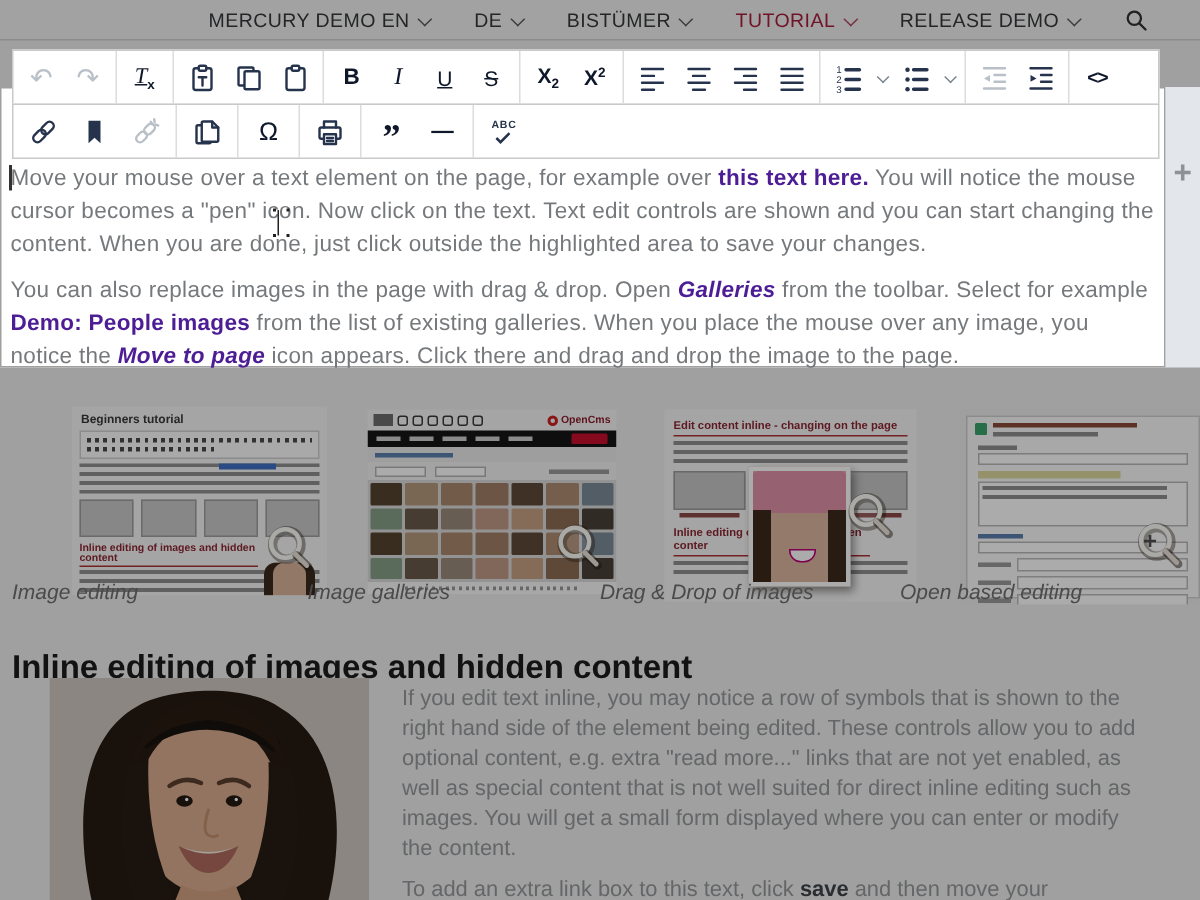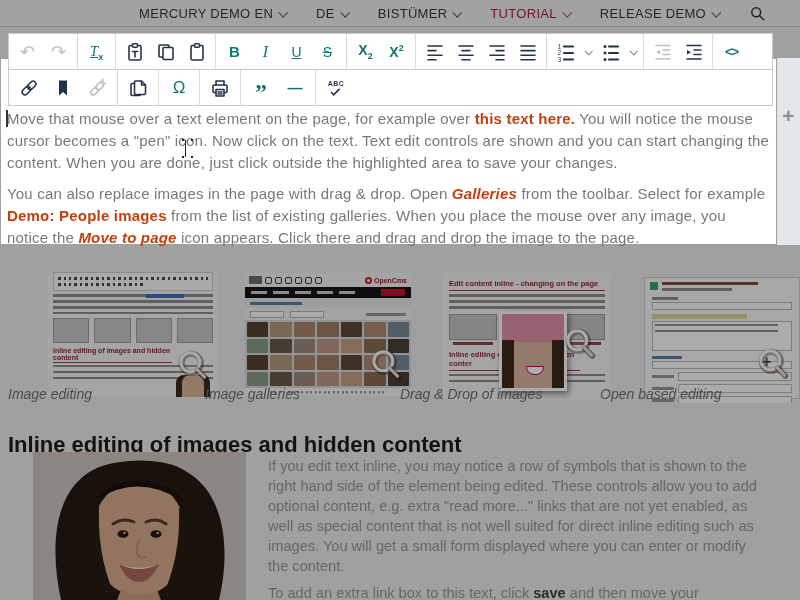--- a/index.html
+++ b/index.html
@@ -20,21 +20,21 @@
        border-bottom:1.5px solid currentColor;transform:rotate(45deg) translateY(-1px)}
   .nav-chev{opacity:.8}
   .search-svg{width:17px;height:17px}
 
   
   #region{position:absolute;left:0;top:58px;width:777px;height:187px;background:#fff;
        border:1px solid #9f9f9f;box-sizing:border-box;z-index:60}
   #region .content{position:absolute;left:0;right:0;top:49px;padding:0 6px;
        font-size:15px;line-height:22px;letter-spacing:.2px;color:#76797c}
   #region p{margin:0 0 9px}
-  .rt-b{font-weight:bold;color:#c2410c}
+  .rt-b{font-weight:bold;color:#4c1d95}
   .rt-i{font-style:italic}
   #caret{position:absolute;left:5px;top:51px;width:1.5px;height:17px;background:#333}
 
   
   #plus-strip{position:absolute;left:777px;top:58px;width:23px;height:187px;
        background:#e3e6ea;z-index:60}
   #plus-strip .plus{display:block;text-align:center;margin-top:48px;font-size:21px;
        font-weight:bold;color:#8d9298;line-height:20px;cursor:pointer}
 
   
@@ -45,21 +45,21 @@
   .tgroup:last-child{border-right:none}
   .tbtn{width:31px;height:30px;display:flex;align-items:center;justify-content:center;
       background:none;border:none;padding:0;cursor:pointer;color:#26334d}
   #tb2 .tbtn{width:34px}
   .chev-btn{width:14px !important}
   .tbtn .chev{width:5px;height:5px;border-color:#7c848e}
   .tbtn.dis{color:#b9c0c8}
   .ti{width:20px;height:20px;stroke:#26334d;fill:none;stroke-width:1.6;stroke-linecap:round;
       stroke-linejoin:round}
   .tbtn.dis .ti{stroke:#b9c0c8}
-  .txt-icon{font-size:15px;color:#0f766e}
+  .txt-icon{font-size:15px;color:#0f172a}
   .glyph-arrow{font-size:18px;line-height:1}
   .b-ic{font-weight:800}
   .i-ic{font-family:"Liberation Serif",serif;font-style:italic;font-size:16px}
   .u-ic{text-decoration:underline;font-size:14px}
   .s-ic{text-decoration:line-through;font-size:14px}
   .sub-ic,.sup-ic{font-size:14px;font-weight:600}
   .sub-ic sub,.sup-ic sup{font-size:9px;font-weight:700}
   .code-ic{font-weight:bold;font-size:13px;letter-spacing:-1px}
   .omega-ic{font-size:17px}
   .quote-ic{font-family:"Liberation Serif",serif;font-weight:900;font-size:24px;line-height:10px;
@@ -202,21 +202,21 @@
     <i class="chev nav-chev"></i>
   </div>
   <svg class="search-svg" viewBox="0 0 20 20">
     <circle cx="8.5" cy="8.5" r="5.2" stroke="#333" stroke-width="1.8" fill="none"></circle>
     <path d="M12.6 12.6L17.3 17.3" stroke="#333" stroke-width="1.8" stroke-linecap="round"></path>
   </svg>
 </nav>
 
 <div id="region">
   <div class="content">
-    <p><span>Move that mouse over a text element on the page, for example over </span><span class="rt-b">this text here.</span><span> You will notice the mouse cursor becomes a "pen" icon. Now click on the text. Text edit controls are shown and you can start changing the content. When you are done, just click outside the highlighted area to save your changes.</span></p>
+    <p><span>Move your mouse over a text element on the page, for example over </span><span class="rt-b">this text here.</span><span> You will notice the mouse cursor becomes a "pen" icon. Now click on the text. Text edit controls are shown and you can start changing the content. When you are done, just click outside the highlighted area to save your changes.</span></p>
     <p><span>You can also replace images in the page with drag &amp; drop. Open </span><span class="rt-b rt-i">Galleries</span><span> from the toolbar. Select for example </span><span class="rt-b">Demo: People images</span><span> from the list of existing galleries. When you place the mouse over any image, you notice the </span><span class="rt-b rt-i">Move to page</span><span> icon appears. Click there and drag and drop the image to the page.</span></p>
   </div>
   <div id="caret"></div>
 </div>
 
 <div id="plus-strip">
   <span class="plus">+</span>
 </div>
 
 <div class="tb" id="tb1">
@@ -406,20 +406,21 @@
         <span class="abc-t">ABC</span>
         <svg class="abc-check" viewBox="0 0 12 8">
           <path d="M1 4l3 3 6.5-6.5" stroke="#26334d" stroke-width="1.8" fill="none"></path>
           </svg>
       </span>
       </button>
   </div>
 </div>
 
 <figure class="thumb" id="t1">
+  <div class="t1-title">Beginners tutorial</div>
   <div class="t1-toolbar">
     <div class="dashrow"></div>
       <div class="dashrow short"></div>
   </div>
   <div class="t1-text">
     <div class="lines tlines"></div>
       <div class="blue-sel"></div>
   </div>
   <div class="t1-thumbrow">
       <i></i>

